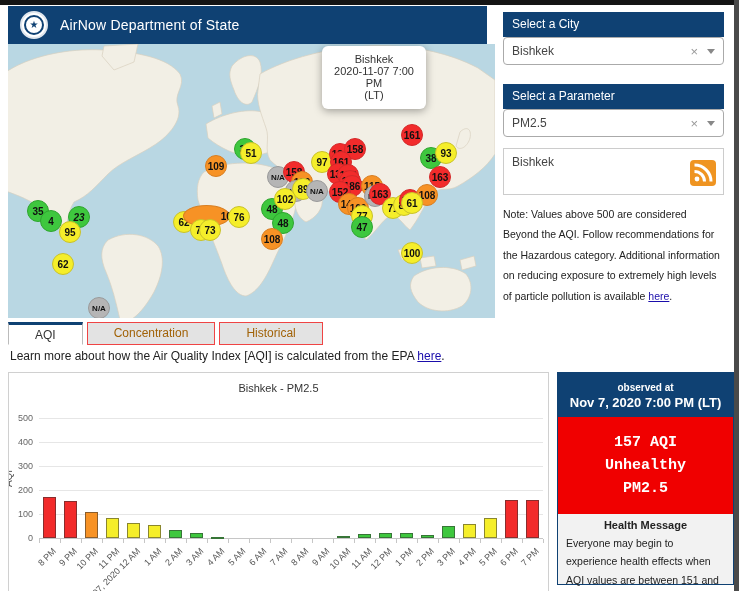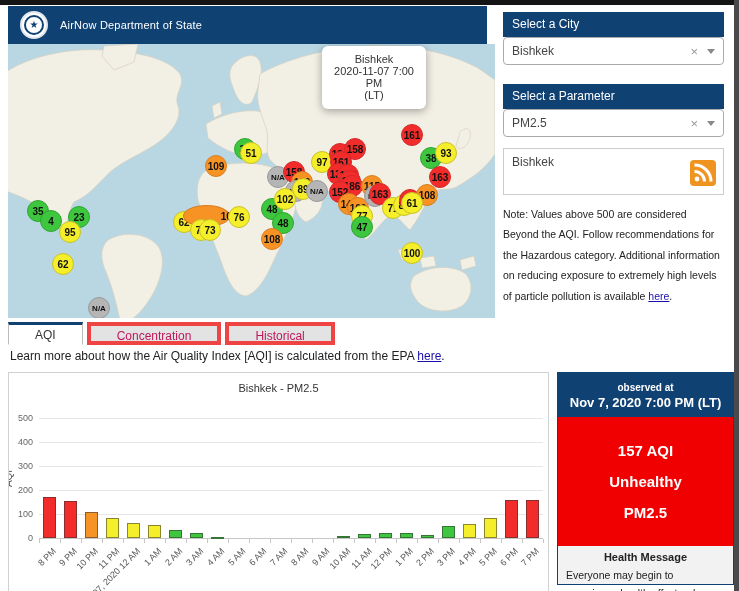--- a/index.html
+++ b/index.html
@@ -12,21 +12,21 @@
   }
   .screen { position:absolute; inset:0; width:739px; height:591px; overflow:hidden; background:#fff; }
 
   .chrome-top { position:absolute; left:0; top:0; width:739px; height:5px; background:#141414; }
   .chrome-right { position:absolute; right:0; top:0; width:5px; height:591px; background:#4a4a4a; }
 
   
   .app-header { position:absolute; left:8px; top:6px; width:479px; height:38px; background:#0f4173; display:flex; align-items:center; padding-left:12px; }
   .seal { width:28px; height:28px; border-radius:50%; background:#fff; border:2px solid #dfe6ee; display:flex; align-items:center; justify-content:center; margin-right:12px; flex:0 0 auto; }
   .seal-inner { width:20px; height:20px; border-radius:50%; border:2px solid #0f4173; display:flex; align-items:center; justify-content:center; color:#0f4173; font-size:10px; line-height:1; }
-  .app-title { color:#fff; font-size:11px; letter-spacing:0.2px; }
+  .app-title { color:#fff; font-size:14px; letter-spacing:0.2px; }
 
   
   .map { position:absolute; left:8px; top:44px; width:487px; height:274px; background:#b9d7e3; overflow:hidden; }
   .map svg.land { position:absolute; inset:0; }
   .marker { position:absolute; width:22px; height:22px; border-radius:50%; display:flex; align-items:center; justify-content:center;
             font-size:10px; font-weight:bold; color:#111; cursor:pointer; }
   .c-green  { border:1px solid #2fa52f; }
   .c-yellow { border:1px solid #c9c22a; }
   .c-orange { border:1px solid #d87f23; }
   .c-red    { border:1px solid #d42a2a; }
@@ -36,21 +36,21 @@
            box-shadow:0 2px 8px rgba(0,0,0,0.35); padding:7px 6px 8px 6px; z-index:10; text-align:center; }
   .popup-city { font-size:11px; color:#333; }
   .popup-dt, .popup-tz { font-size:11px; color:#333; }
   .popup-table { width:100%; border-collapse:collapse; margin-top:4px; border:1px solid #0f4173; }
   .popup-table th { background:#0f4173; color:#fff; font-size:10px; padding:4px 3px; font-weight:bold; }
   .popup-table td { font-size:10px; padding:4px 3px; border:1px solid #0f4173; }
   .popup-table td.aqi-cell { background:#ee1c25; color:#fff; font-weight:bold; }
 
   
   .tabs { position:absolute; left:8px; top:322px; height:23px; display:flex; gap:4px; }
-  .tab { height:23px; line-height:20px; padding:0 26px; font-size:12px; background:#e3e3e3; border:4px solid #ef4444; color:#be185d; cursor:pointer; }
+  .tab { height:23px; line-height:20px; padding:0 26px; font-size:12px; background:#e3e3e3; border:1px solid #ef4444; color:#a16207; cursor:pointer; }
   .tab.active { background:#fff; color:#333; border:1px solid #bbb; border-top:3px solid #0f4173; border-bottom-color:#fff; }
 
   .learn-more { position:absolute; left:10px; top:349px; font-size:12px; color:#222; }
   a.inline-link { color:#1a0dab; text-decoration:underline; cursor:pointer; }
 
   
   .chart-panel { position:absolute; left:8px; top:372px; width:541px; height:240px; background:#fff; border:1px solid #d0d0d0; overflow:hidden; }
   .chart-title { position:absolute; left:0; right:0; top:9px; text-align:center; font-size:11px; color:#333; }
   .plot { position:absolute; inset:0; }
   .gridline { position:absolute; height:1px; background:#e6e6e6; }
@@ -61,21 +61,21 @@
   .bar { position:absolute; border:1px solid rgba(50,50,50,0.55); cursor:pointer; }
   .xlab { position:absolute; font-size:9px; color:#555; white-space:nowrap; transform:rotate(-45deg); transform-origin:100% 0; }
 
   
   .cc-panel { position:absolute; left:557px; top:372px; width:177px; height:213px; border:1px solid #0f4173; background:#f2f2f2; }
   .cc-header { background:#0f4173; color:#fff; text-align:center; padding:6px 4px 7px; }
   .cc-title { font-size:13px; font-weight:bold; }
   .cc-observed { font-size:10px; font-weight:bold; margin-top:3px; }
   .cc-date { font-size:13px; font-weight:bold; margin-top:2px; }
   .cc-aqi { background:#f00000; color:#fff; text-align:center; font-size:15px; font-weight:bold; padding:11px 0; }
-  .cc-aqi div { margin:14px 0; }
+  .cc-aqi div { margin:6px 0;font-family:Liberation Mono, monospace; }
   .cc-health { padding:5px 8px; }
   .cc-health-title { font-size:11px; font-weight:bold; text-align:center; color:#222; margin-bottom:3px; }
   .cc-health-text { font-size:10.5px; color:#222; line-height:1.75; }
 
   
   .sidebar { position:absolute; left:503px; top:12px; width:221px; }
   .panel-header { background:#0f4173; color:#fff; font-size:12px; height:25px; line-height:25px; padding-left:9px; }
   .select { height:28px; border:1px solid #aaa; border-radius:4px; margin-bottom:11px; background:#fff; display:flex; align-items:center; padding:0 8px; font-size:12px; color:#444; cursor:pointer; }
   .select .val { flex:1; }
   .select .clear { color:#999; font-size:13px; padding:0 7px; cursor:pointer; }
@@ -114,21 +114,21 @@
         <path d="M 390,206 L 402,202 L 406,212 L 394,216 Z"></path>
         <path d="M 412,214 L 426,212 L 428,222 L 414,224 Z"></path>
         <path d="M 452,216 L 466,212 L 468,222 L 454,226 Z"></path>
         <path d="M 406,232 C 420,222 444,220 458,230 C 466,240 464,254 454,262 C 440,270 420,268 410,258 C 402,248 400,240 406,232 Z"></path>
       </g>
     </svg>
 
     <div id="markers">
         <div class="marker c-green" style="left: 19px; top: 156px; background: rgb(62, 199, 62);">35</div>
         <div class="marker c-green" style="left: 32px; top: 166px; background: rgb(62, 199, 62);">4</div>
-        <div class="marker c-green" style="left: 60px; top: 162px; background: rgb(62, 199, 62);">23</div>
+        <div class="marker c-green" style="left: 60px; top: 162px; background: rgb(62, 199, 62); font-style: italic;">23</div>
         <div class="marker c-yellow" style="left: 51px; top: 177px; background: rgb(245, 238, 42);">95</div>
         <div class="marker c-yellow" style="left: 44px; top: 209px; background: rgb(245, 238, 42);">62</div>
         <div class="marker c-na" style="left: 80px; top: 253px; background: rgb(181, 181, 181);">N/A</div>
         <div class="marker c-orange" style="left: 197px; top: 111px; background: rgb(247, 146, 37);">109</div>
         <div class="marker c-green" style="left: 226px; top: 94px; background: rgb(62, 199, 62);">35</div>
         <div class="marker c-yellow" style="left: 232px; top: 98px; background: rgb(245, 238, 42);">51</div>
         <div class="marker c-yellow" style="left: 165px; top: 167px; background: rgb(245, 238, 42);">62</div>
         <div class="marker c-orange" style="left: 175px; top: 161px; background: rgb(247, 146, 37); padding-left: 45px;">101</div>
         <div class="marker c-yellow" style="left: 182px; top: 175px; background: rgb(245, 238, 42);">75</div>
         <div class="marker c-yellow" style="left: 191px; top: 175px; background: rgb(245, 238, 42);">73</div>

